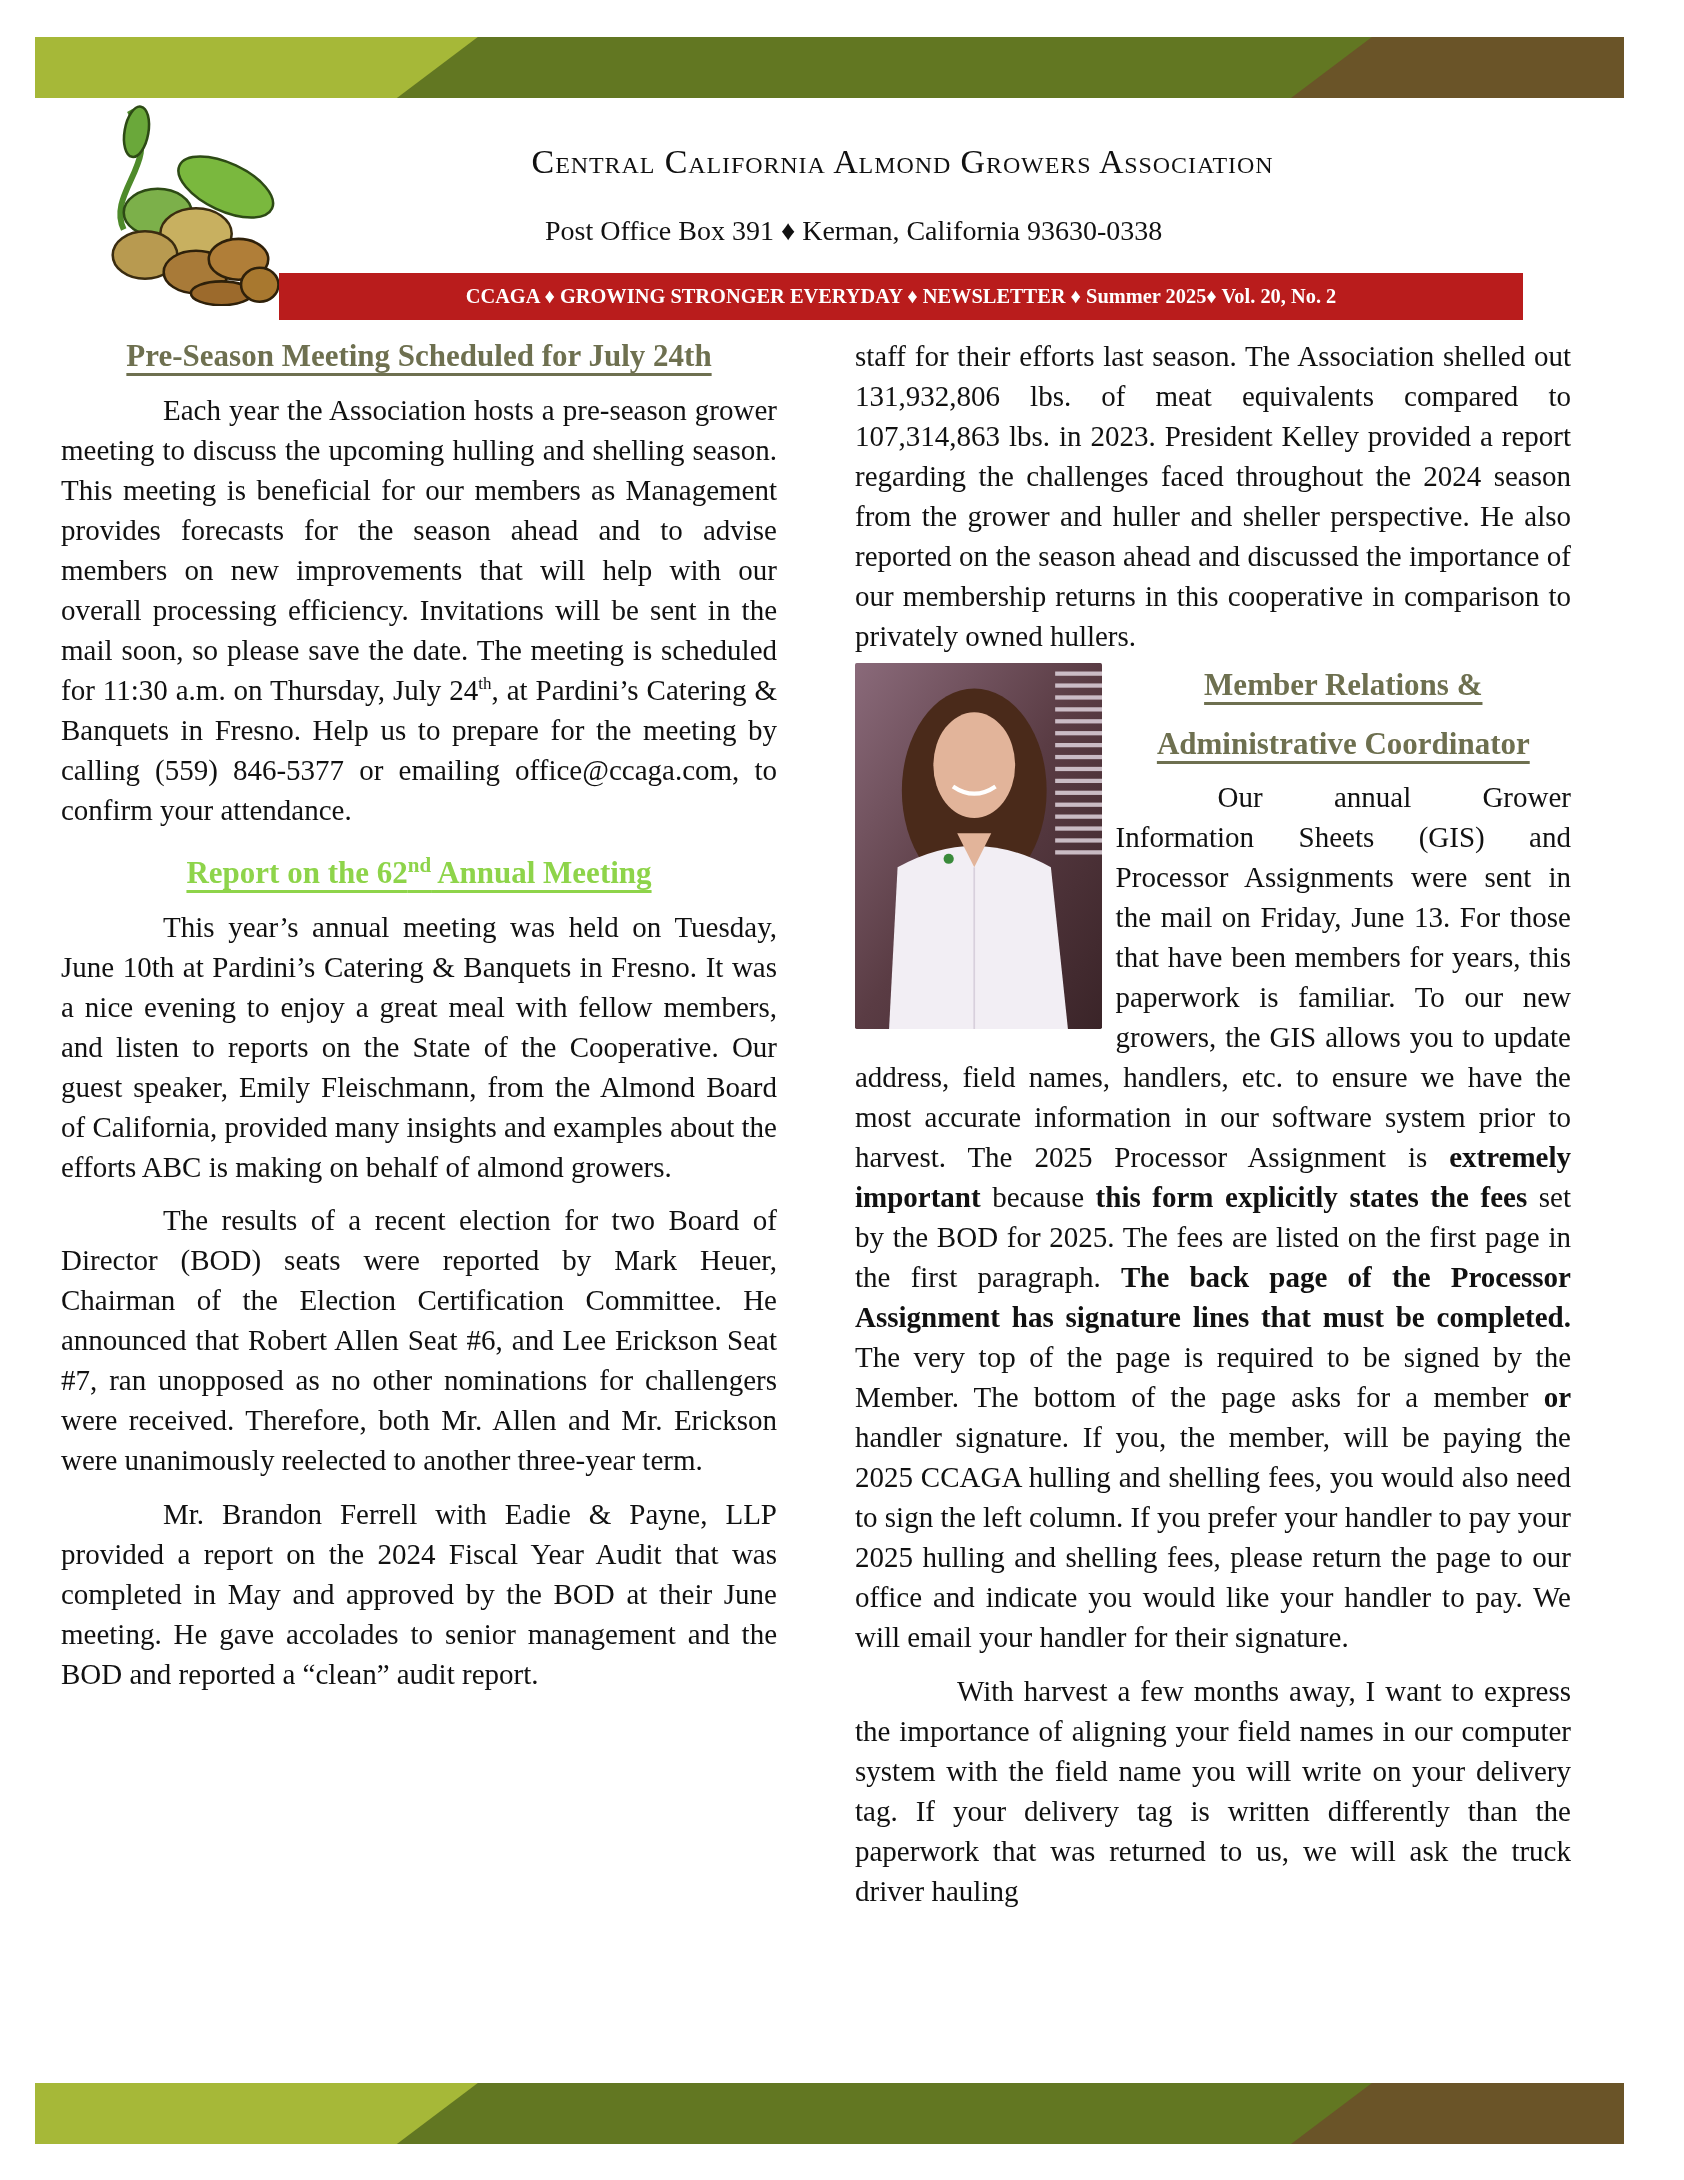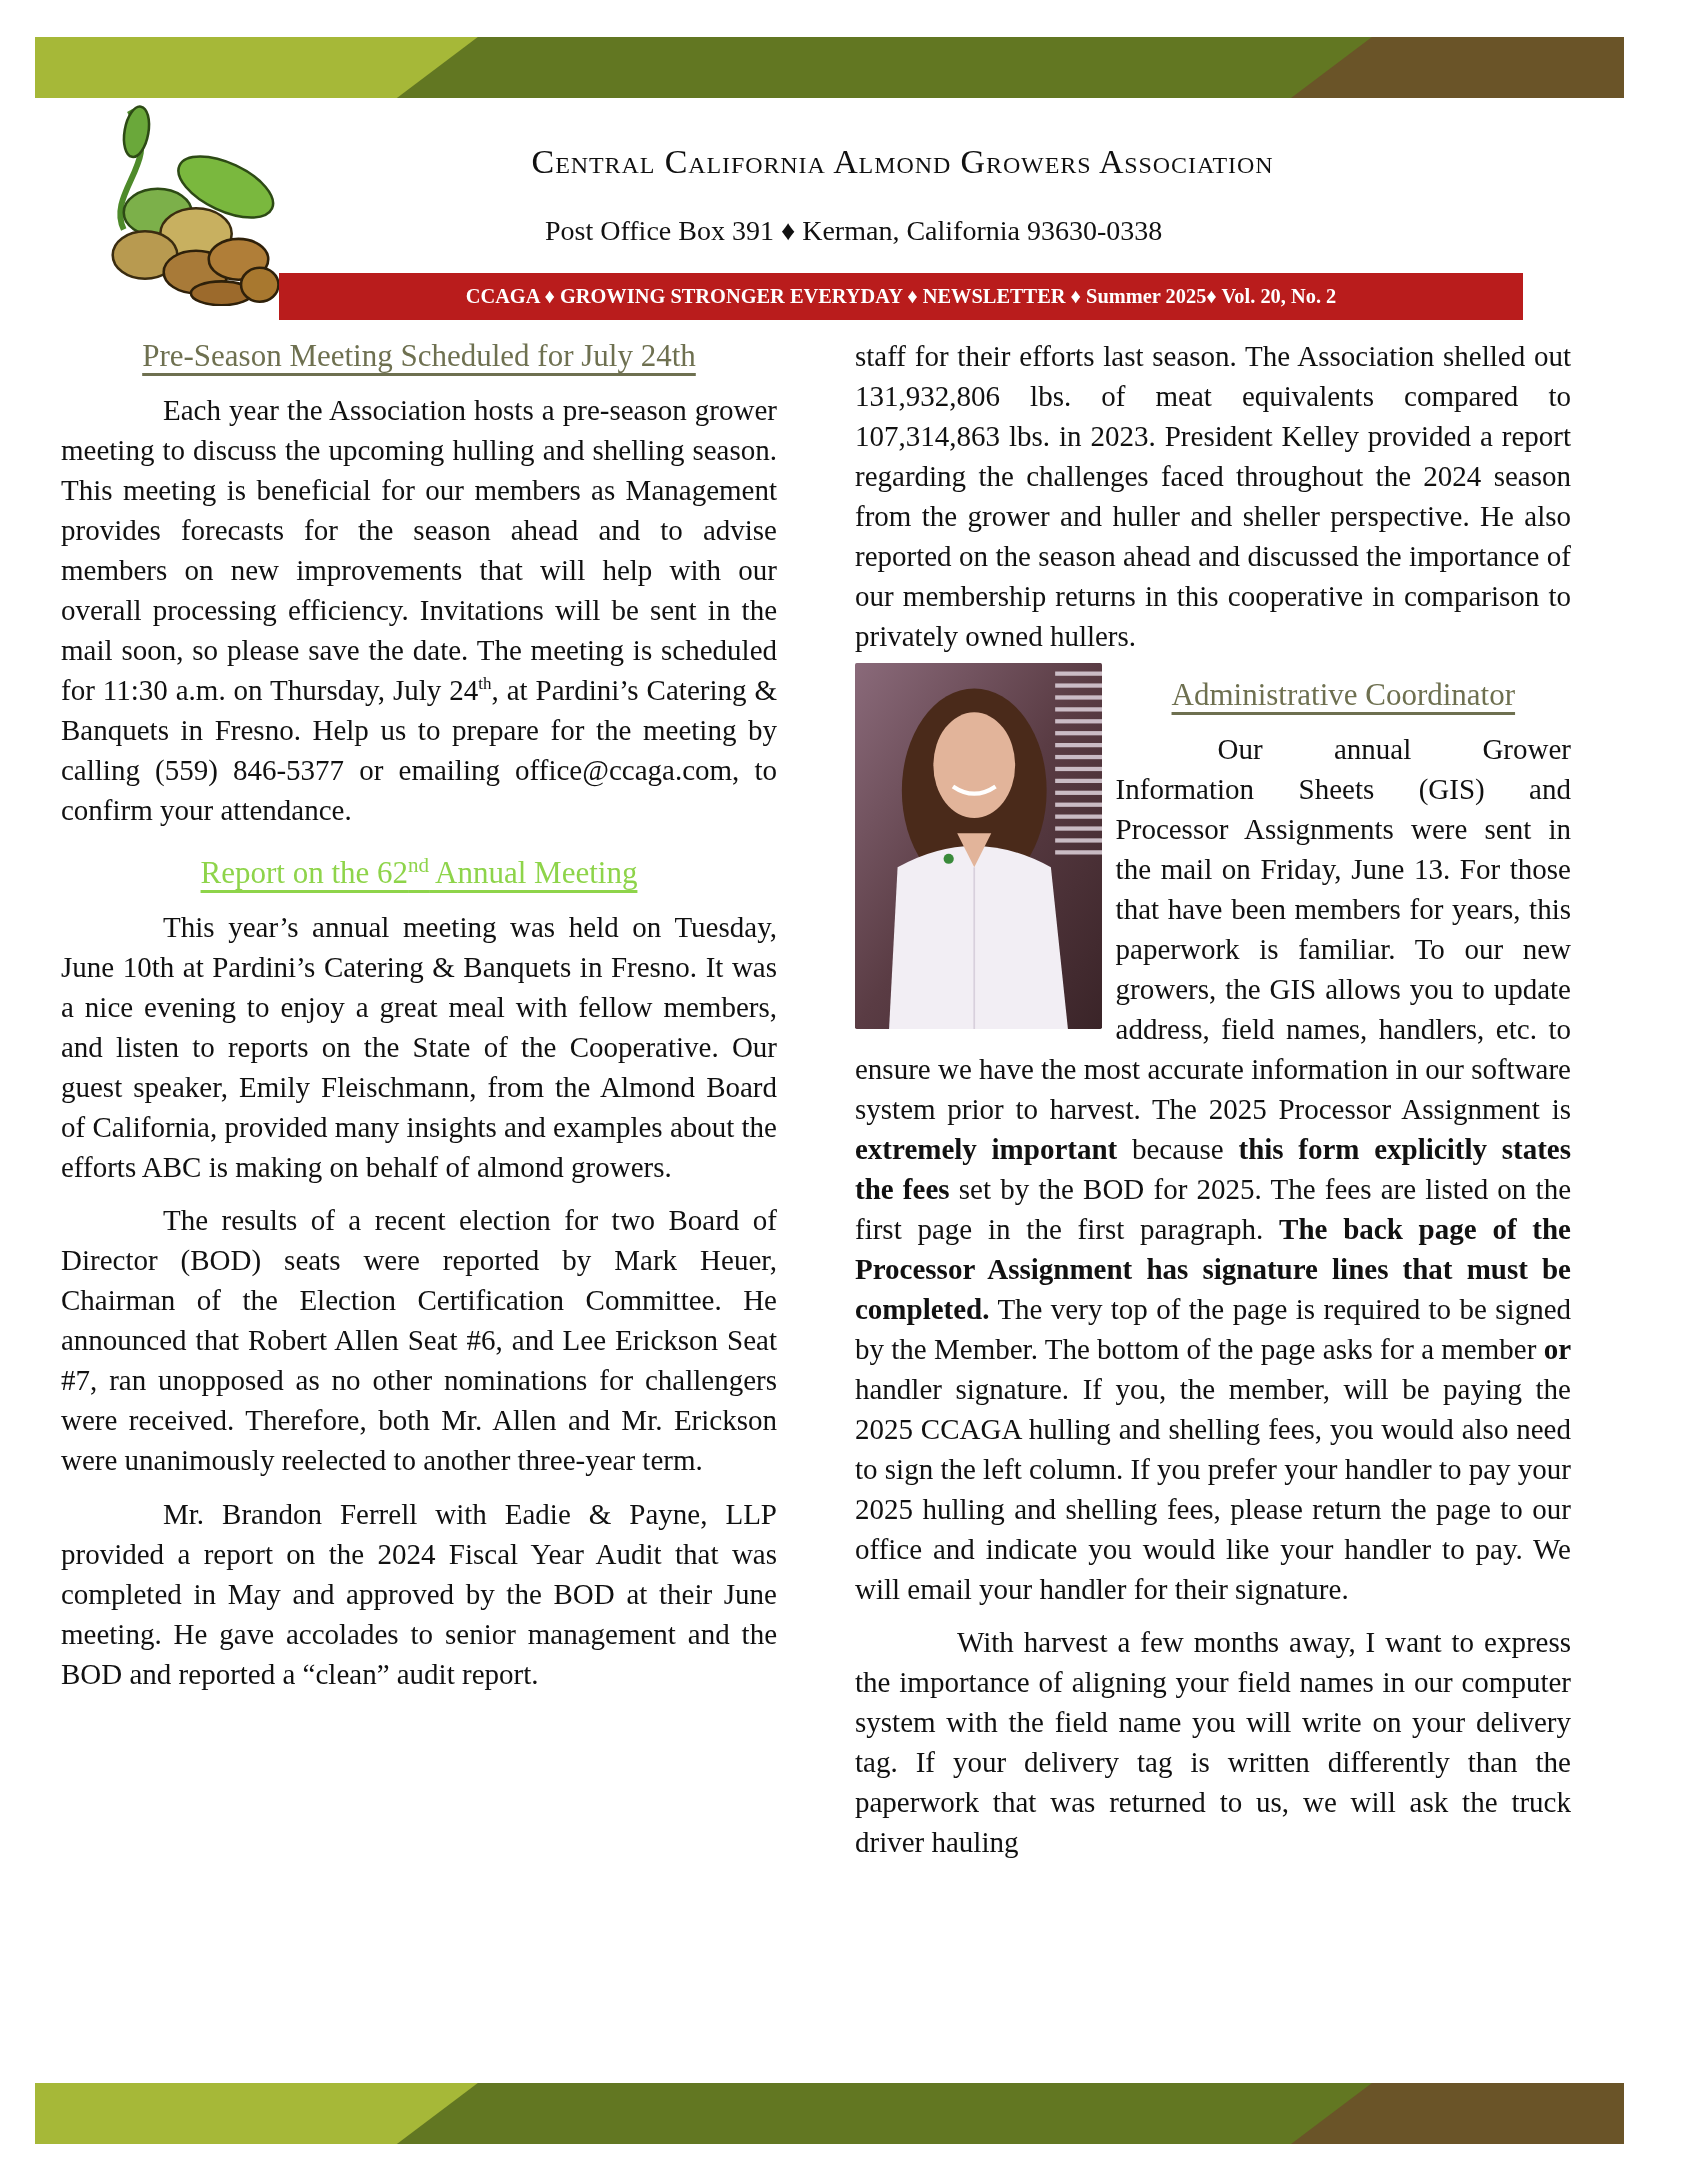--- a/index.html
+++ b/index.html
@@ -19,21 +19,21 @@
   .address { position: absolute; left: 545px; top: 215px; font-size: 28px; color: #111; white-space: nowrap; }
   .tagline-bar { position: absolute; left: 279px; top: 273px; width: 1244px; height: 47px;
                  background: #b91c1c; color: #fff; display: flex; align-items: center; justify-content: center;
                  font-weight: bold; font-size: 20.4px; white-space: nowrap; }
 
   .col { position: absolute; top: 336px; width: 716px; font-size: 29px; line-height: 40px;
          text-align: justify; }
   .col.left { left: 61px; }
   .col.right { left: 855px; }
 
-  .heading { text-align: center; font-weight: normal; text-decoration: underline;
+  .heading { text-align: center; font-weight: bold; text-decoration: underline;
              text-decoration-thickness: 3.4px; text-underline-offset: 6.8px; font-size: 31px; }
   .heading.olive { color: #6e7050; }
   .heading.lime { color: #8ed44a; }
   .heading sup { font-size: 21px; text-align: right; }
 
   p { margin: 0; }
   .indent { text-indent: 102px; }
   .para-gap { margin-top: 13.6px; }
   sup.th { font-size: 17px; line-height: 0; }
 
@@ -123,20 +123,21 @@
       </g>
       <ellipse cx="140" cy="150" rx="85" ry="120" fill="#4a2a1a"></ellipse>
       <ellipse cx="140" cy="120" rx="48" ry="62" fill="#e2b49a"></ellipse>
       <path d="M115 145 Q140 162 165 145" stroke="#fff" stroke-width="5" fill="none"></path>
       <path d="M40 430 L50 240 Q140 190 230 240 L250 430 Z" fill="#f2eef4"></path>
       <path d="M120 200 L140 240 L160 200" fill="#e2b49a"></path>
       <line x1="140" y1="240" x2="140" y2="430" stroke="#d8d0dc" stroke-width="2"></line>
       <circle cx="110" cy="230" r="6" fill="#3a8a3a"></circle>
     </svg>
   </div>
+  <div class="heading olive" style="margin-top:8.5px">Member Relations &amp;</div>
   <div class="heading olive" style="margin-top:19px">Administrative  Coordinator</div>
   <p class="indent para-gap"><span>Our annual Grower Information Sheets (GIS) and Processor Assignments were sent in the mail on Friday, June 13. For those that have been members for years, this paperwork is familiar. To our new growers, the GIS allows you to update address, field names, handlers, etc. to ensure we have the most accurate information in our software system prior to harvest. The 2025 Processor Assignment is </span><b>extremely important</b><span> because </span><b>this form explicitly states the fees</b><span> set by the BOD for 2025. The fees are listed on the first page in the first paragraph. </span><b>The back page of the Processor Assignment has signature lines that must be completed.</b><span> The very top of the page is required to be signed by the Member. The bottom of the page asks for a member </span><b>or</b><span>  handler signature. If you, the member, will be paying the 2025 CCAGA hulling and shelling fees, you would also need to sign the left column. If you prefer your handler to pay your 2025 hulling and shelling fees, please return the page to our office and indicate you would like your handler to pay. We will email your handler for their signature.</span></p>
   <p class="indent para-gap" style="text-align-last:left">With harvest a few months away, I want to express the importance of aligning your field names in our computer system with the field name you will write on your delivery tag. If your delivery tag is written differently than the paperwork that was returned to us, we will ask the truck driver hauling</p>
 </div>
 
 <div class="band bottom">
   <svg viewBox="0 0 1866 72" preserveAspectRatio="none">
     <rect x="0" y="0" width="1866" height="72" fill="#627722"></rect>
     <polygon points="0,0 520,0 425,72 0,72" fill="#a6b838"></polygon>
     <polygon points="1570,0 1866,0 1866,72 1475,72" fill="#6a5428"></polygon>

